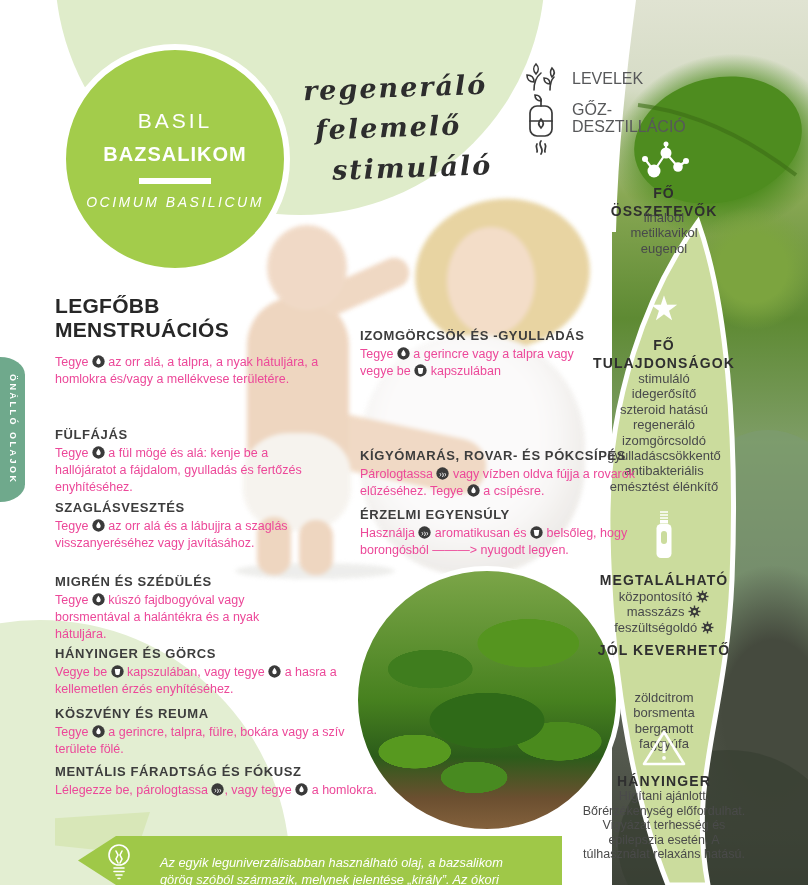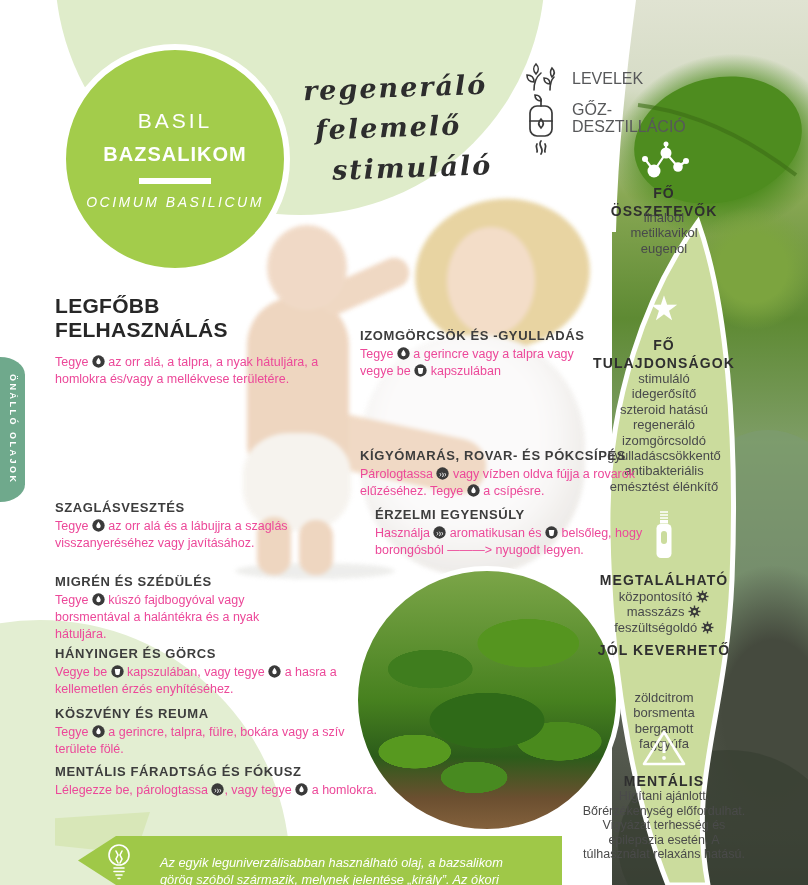--- a/index.html
+++ b/index.html
@@ -285,33 +285,40 @@
     <div class="band-li">faggyúfa</div>
   </div>
 
   <div class="band-block" style="top:728px;">
     <svg width="46" height="40" viewBox="0 0 46 40">
       <path d="M23 4 L43 36 H3 Z" fill="none" stroke="#fff" stroke-width="2.6" stroke-linejoin="round"></path>
       <line x1="23" y1="14" x2="23" y2="25" stroke="#fff" stroke-width="3"></line>
       <circle cx="23" cy="30" r="1.9" fill="#fff"></circle>
     </svg>
   </div>
-  <div class="band-block band-h" style="top:772px;">MENTÁLIS</div>
+  <div class="band-block band-h" style="top:772px;">HÁNYINGER</div>
   <div class="band-block safety-p" style="top:789px;left:579px;width:170px;">Hígítani ajánlott. Bőrérzékenység előfordulhat. Vigyázat terhesség és epilepszia esetén. A túlhasználat relaxáns hatású.</div>
 
   <div class="col page-title">
     <div>LEGFŐBB</div>
-    <div>FELHASZNÁLÁS</div>
+    <div>MENSTRUÁCIÓS</div>
   </div>
 
   <div class="sec" style="left:55px;top:354px;width:272px;">
     <p>Tegye <span class="oili"><svg viewBox="0 0 20 20">
             <circle cx="10" cy="10" r="9.5" fill="#3a3a3a"></circle>
             <path d="M10 4.2c-2.1 3.1-3.4 4.9-3.4 6.7a3.4 3.4 0 0 0 6.8 0C13.4 9.1 12.1 7.3 10 4.2z" fill="#fff"></path>
           </svg></span> az orr alá, a talpra, a nyak hátuljára, a homlokra és/vagy a mellékvese területére.</p>
+  </div>
+  <div class="sec" style="left:55px;top:427px;width:272px;">
+    <h4>FÜLFÁJÁS</h4>
+    <p>Tegye <span class="oili"><svg viewBox="0 0 20 20">
+            <circle cx="10" cy="10" r="9.5" fill="#3a3a3a"></circle>
+            <path d="M10 4.2c-2.1 3.1-3.4 4.9-3.4 6.7a3.4 3.4 0 0 0 6.8 0C13.4 9.1 12.1 7.3 10 4.2z" fill="#fff"></path>
+          </svg></span> a fül mögé és alá: kenje be a hallójáratot a fájdalom, gyulladás és fertőzés enyhítéséhez.</p>
   </div>
   <div class="sec" style="left:55px;top:500px;width:260px;">
     <h4>SZAGLÁSVESZTÉS</h4>
     <p>Tegye <span class="oili"><svg viewBox="0 0 20 20">
             <circle cx="10" cy="10" r="9.5" fill="#3a3a3a"></circle>
             <path d="M10 4.2c-2.1 3.1-3.4 4.9-3.4 6.7a3.4 3.4 0 0 0 6.8 0C13.4 9.1 12.1 7.3 10 4.2z" fill="#fff"></path>
           </svg></span> az orr alá és a lábujjra a szaglás visszanyeréséhez vagy javításához.</p>
   </div>
   <div class="sec" style="left:55px;top:646px;width:310px;">
     <h4>HÁNYINGER ÉS GÖRCS</h4>
@@ -369,21 +376,21 @@
             <g stroke="#fff" stroke-width="1.4" fill="none" stroke-linecap="round">
               <path d="M6.3 14c1.6-1.2 1.6-2.8 0-4.2"></path>
               <path d="M10 15c1.8-1.4 1.8-3.8 0-5.8"></path>
               <path d="M13.7 14c1.6-1.2 1.6-2.8 0-4.2"></path>
             </g>
           </svg></span> vagy vízben oldva fújja a rovarok elűzéséhez. Tegye <span class="oili"><svg viewBox="0 0 20 20">
             <circle cx="10" cy="10" r="9.5" fill="#3a3a3a"></circle>
             <path d="M10 4.2c-2.1 3.1-3.4 4.9-3.4 6.7a3.4 3.4 0 0 0 6.8 0C13.4 9.1 12.1 7.3 10 4.2z" fill="#fff"></path>
           </svg></span> a csípésre.</p>
   </div>
-  <div class="sec" style="left:360px;top:507px;width:270px;margin-left:15px;">
+  <div class="sec" style="left:360px;top:507px;width:270px;">
     <h4>ÉRZELMI EGYENSÚLY</h4>
     <p>Használja <span class="oili"><svg viewBox="0 0 20 20">
             <circle cx="10" cy="10" r="9.5" fill="#3a3a3a"></circle>
             <g stroke="#fff" stroke-width="1.4" fill="none" stroke-linecap="round">
               <path d="M6.3 14c1.6-1.2 1.6-2.8 0-4.2"></path>
               <path d="M10 15c1.8-1.4 1.8-3.8 0-5.8"></path>
               <path d="M13.7 14c1.6-1.2 1.6-2.8 0-4.2"></path>
             </g>
           </svg></span> aromatikusan és <span class="oili"><svg viewBox="0 0 20 20">
             <circle cx="10" cy="10" r="9.5" fill="#3a3a3a"></circle>

